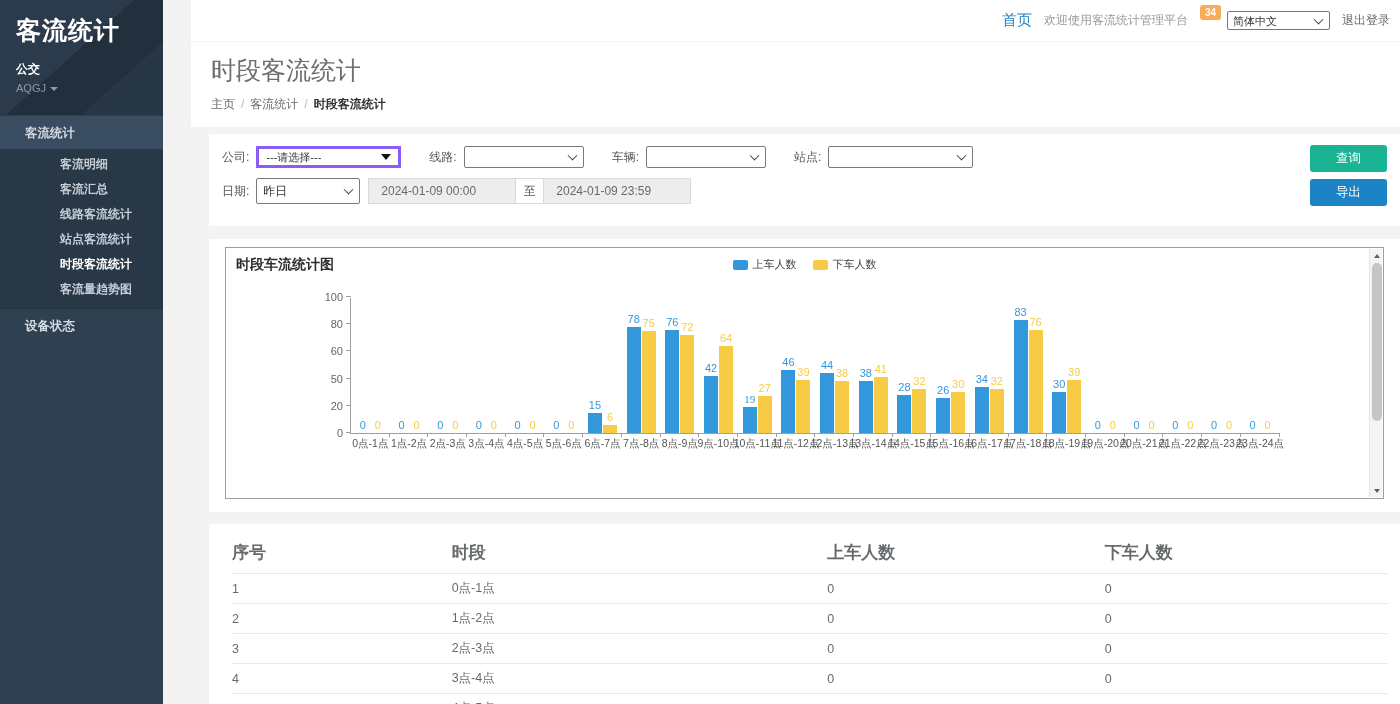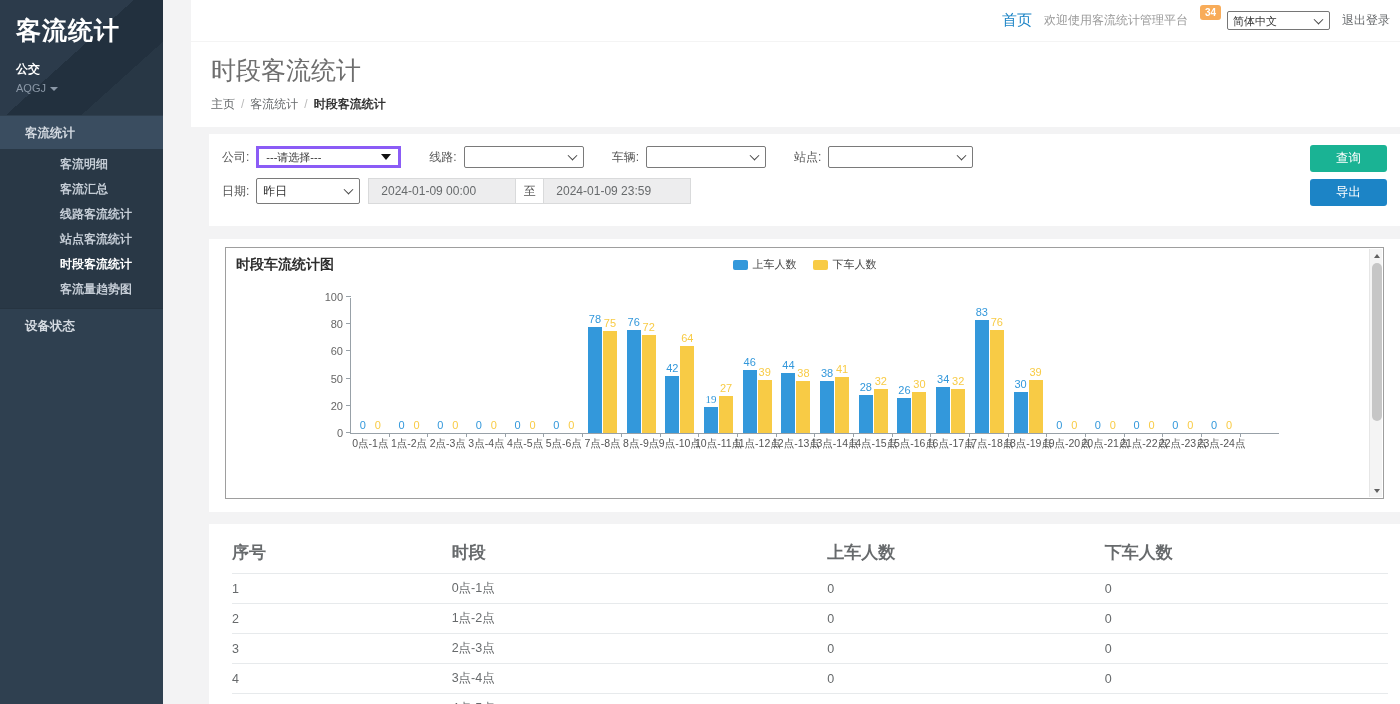--- a/index.html
+++ b/index.html
@@ -251,20 +251,31 @@
                 <div class="bar" style="height: 0px; background: rgb(51, 152, 219);"></div>
               </div>
               <div class="bar-col">
                 <span class="bar-label" style="color: rgb(248, 203, 69);">0</span>
                 <div class="bar" style="height: 0px; background: rgb(248, 203, 69);"></div>
               </div>
               <span class="cat-label">5点-6点</span>
             </div>
             <div class="bar-group">
               <div class="bar-col">
+                <span class="bar-label" style="color: rgb(51, 152, 219);">15</span>
+                <div class="bar" style="height: 20.4px; background: rgb(51, 152, 219);"></div>
+              </div>
+              <div class="bar-col">
+                <span class="bar-label" style="color: rgb(248, 203, 69);">6</span>
+                <div class="bar" style="height: 8.16px; background: rgb(248, 203, 69);"></div>
+              </div>
+              <span class="cat-label">6点-7点</span>
+            </div>
+            <div class="bar-group">
+              <div class="bar-col">
                 <span class="bar-label" style="color: rgb(51, 152, 219);">78</span>
                 <div class="bar" style="height: 106.08px; background: rgb(51, 152, 219);"></div>
               </div>
               <div class="bar-col">
                 <span class="bar-label" style="color: rgb(248, 203, 69);">75</span>
                 <div class="bar" style="height: 102px; background: rgb(248, 203, 69);"></div>
               </div>
               <span class="cat-label">7点-8点</span>
             </div>
             <div class="bar-group">

